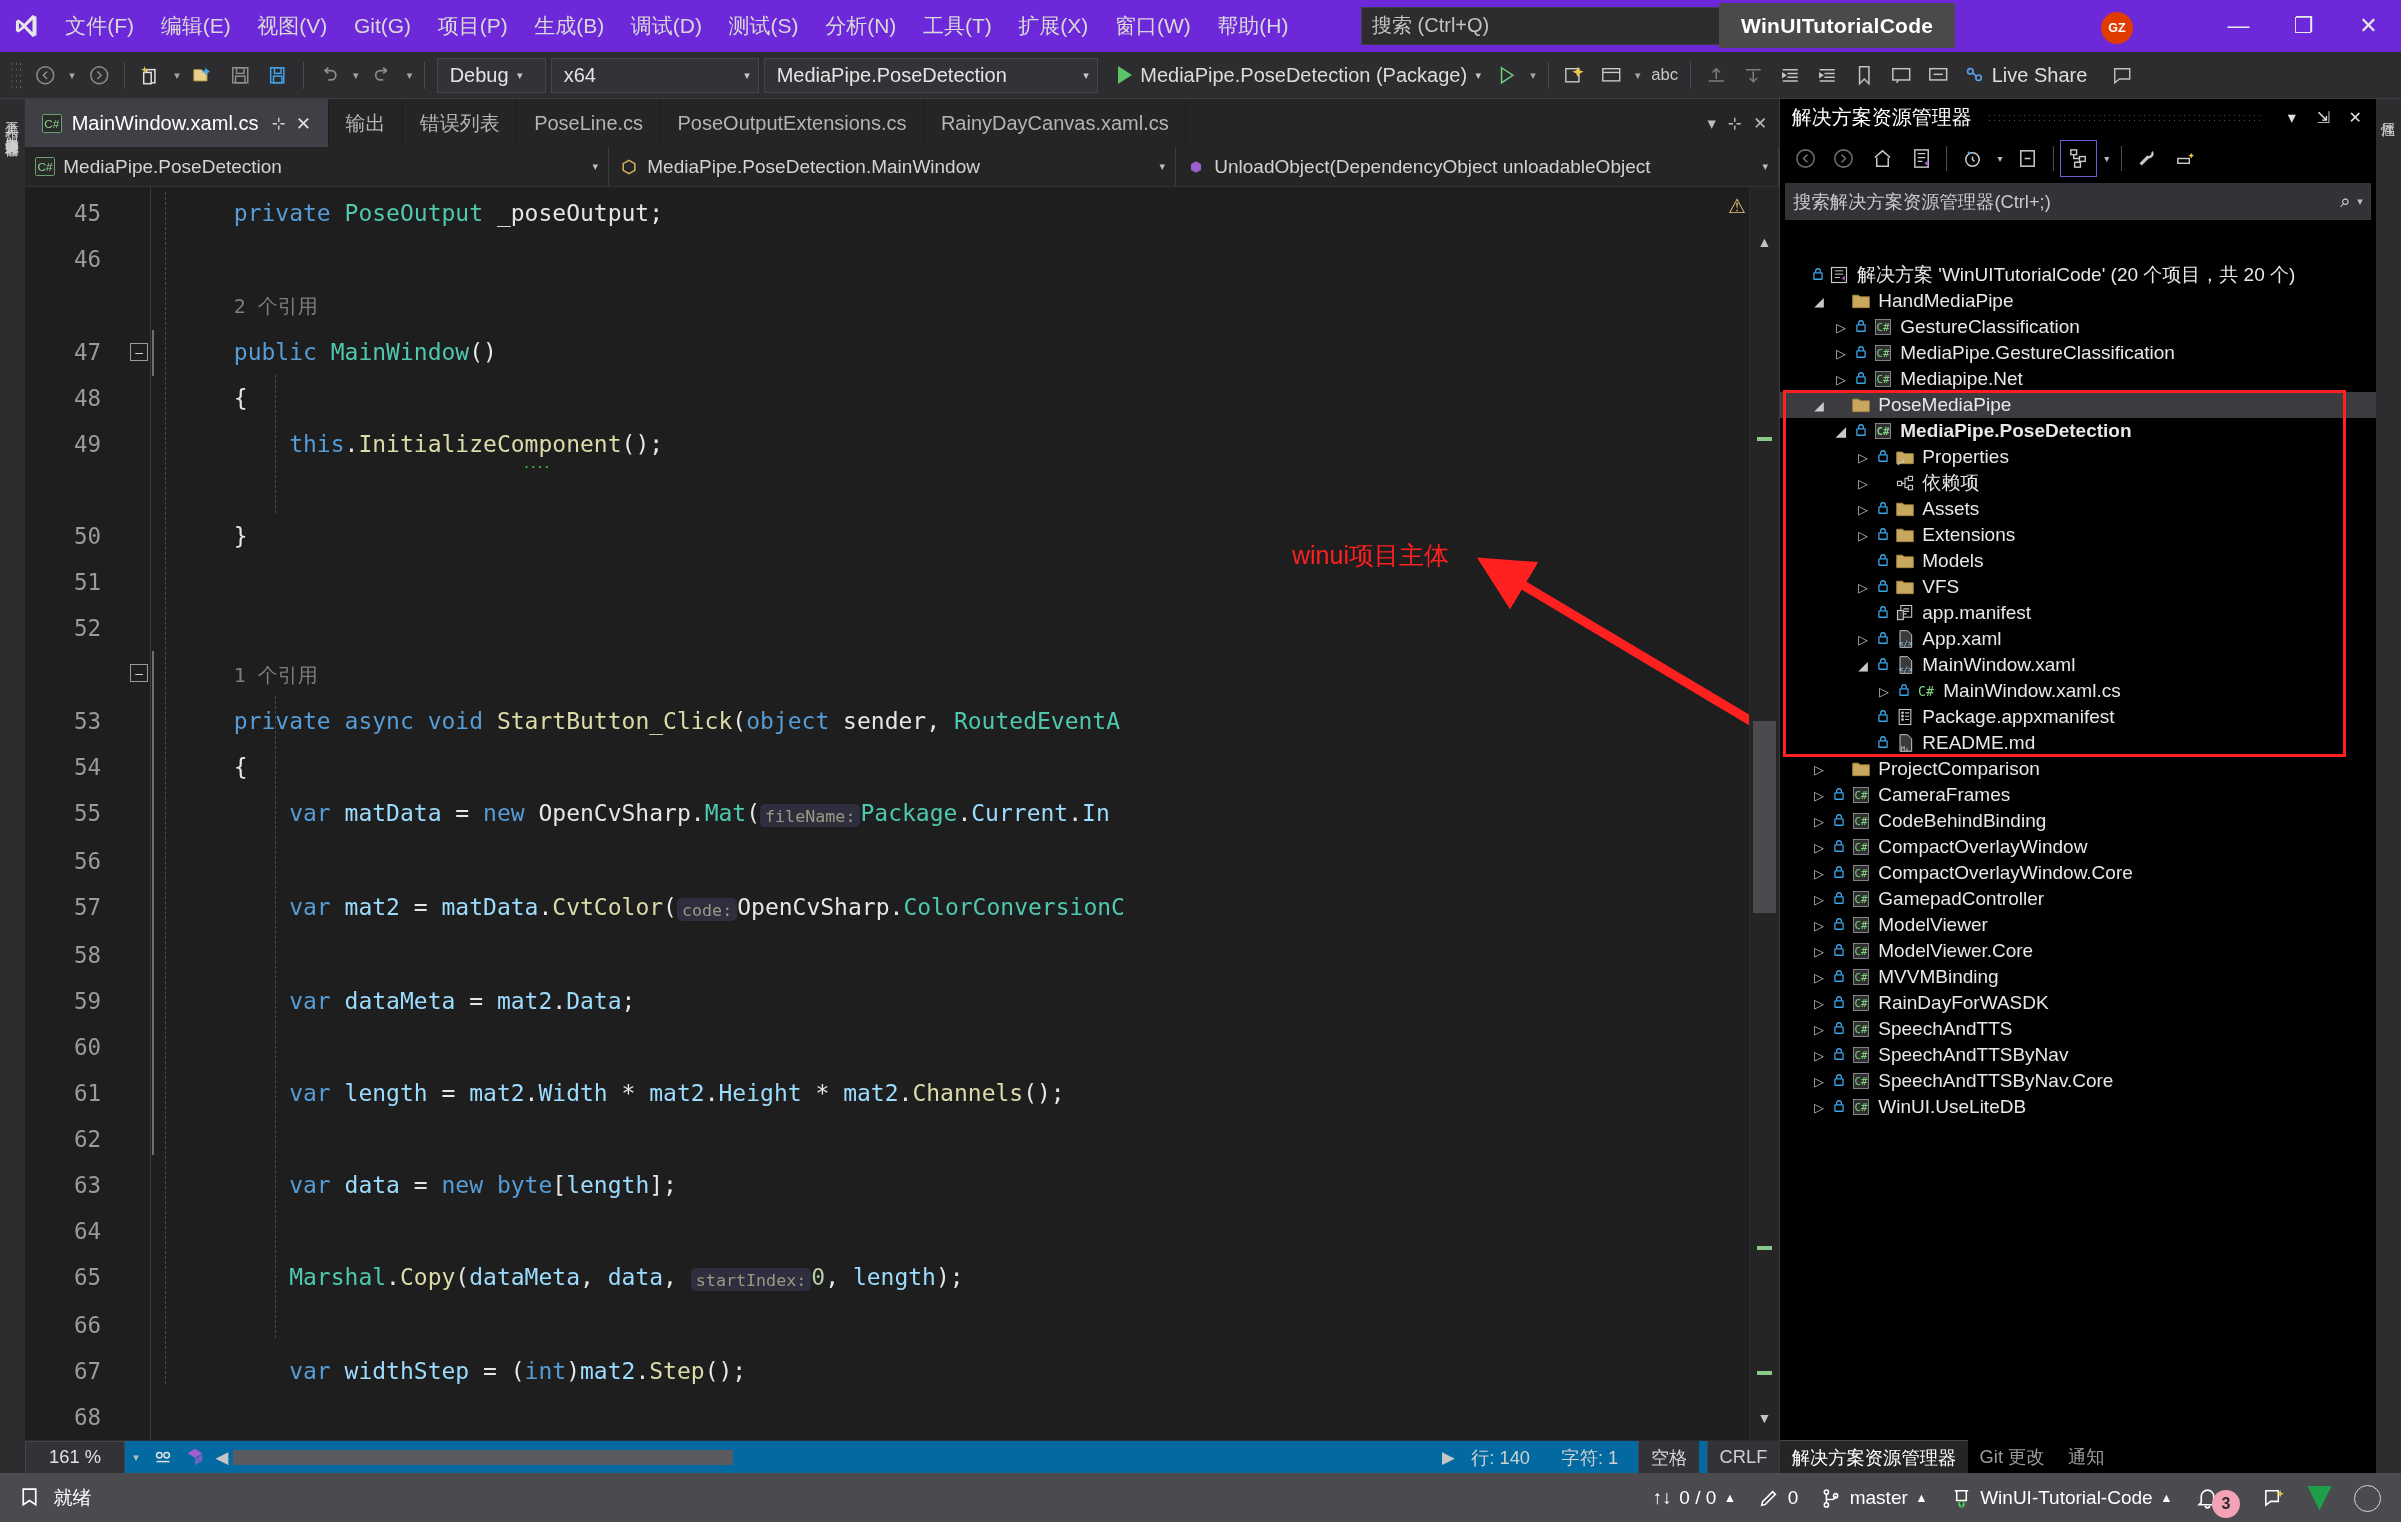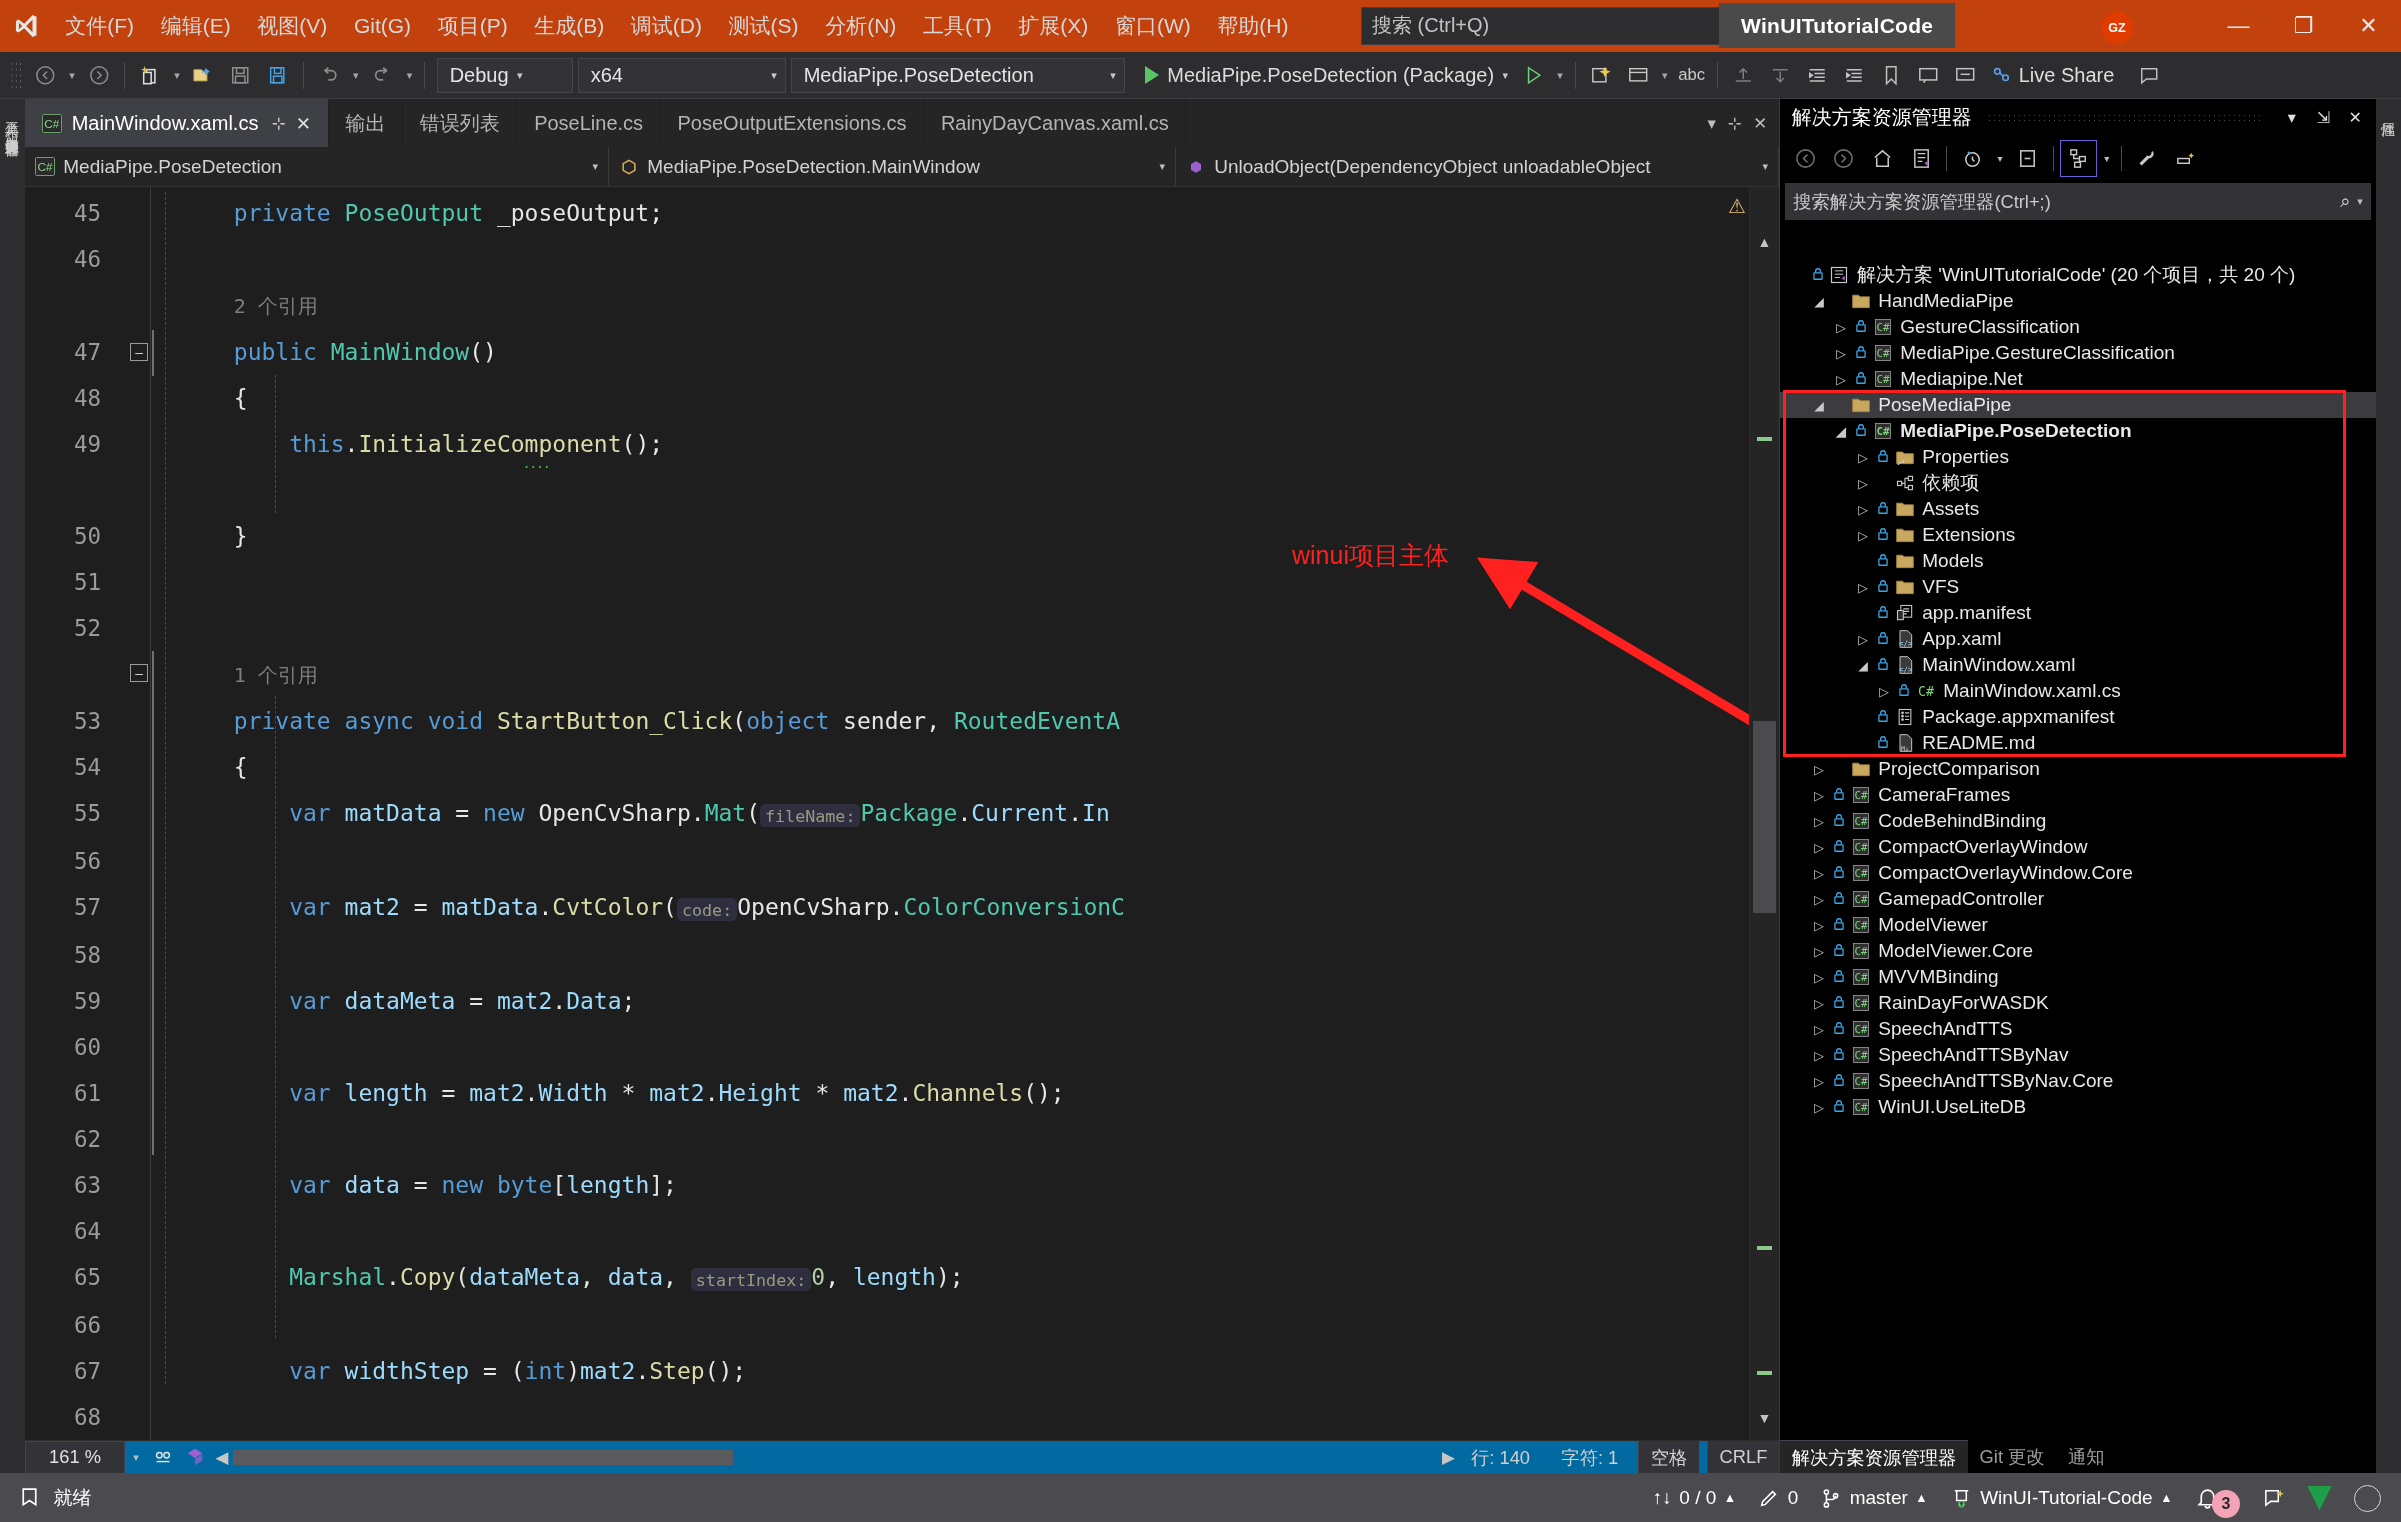--- a/index.html
+++ b/index.html
@@ -7,21 +7,21 @@
     width: 2401px; height: 1523px;
     background: #1e1e1e;
     font-family: "Liberation Sans", sans-serif;
     overflow: hidden;
     color: #f1f1f1;
   }
   #app { width: 2401px; height: 1523px; display: flex; flex-direction: column; background:#252526; }
 
   
   .titlebar {
-    height: 52px; background:#c2410c; display:flex; align-items:flex-end;
+    height: 52px; background:#6d28d9; display:flex; align-items:flex-end;
     flex: 0 0 52px; position:relative;
   }
   .vs-logo { width: 52px; height:52px; display:flex; align-items:center; justify-content:center; }
   .vs-logo svg { width: 28px; height:28px; }
   .menu { display:flex; align-items:center; height:100%; }
   .menu-item {
     padding: 0 13.3px; font-size: 21px; color:#d8d8d8; line-height:52px; height:52px;
     white-space:nowrap; cursor:default;
   }
   .search-box {
@@ -278,21 +278,21 @@
     <div class="tb-caret">▾</div>
     <div class="tb-btn">
       <svg viewBox="0 0 24 24" fill="none" stroke="#8c8c8c" stroke-width="1.8">
           <path d="M16 7H10a5 5 0 0 0 0 10h3"></path>
           <path d="M13 4l3.5 3L13 10"></path>
         </svg>
     </div>
     <div class="tb-caret">▾</div>
     <div class="tb-sep"></div>
 
-    <div class="combo" style="width:136px">
+    <div class="combo" style="width:109px">
       <span class="cv">Debug</span>
       <span class="ca">▾</span>
     </div>
     <div class="combo" style="width:208px">
       <span class="cv">x64</span>
       <span class="ca" style="margin-left:auto">▾</span>
     </div>
     <div class="combo" style="width:334px">
       <span class="cv">MediaPipe.PoseDetection</span>
       <span class="ca" style="margin-left:auto">▾</span>

